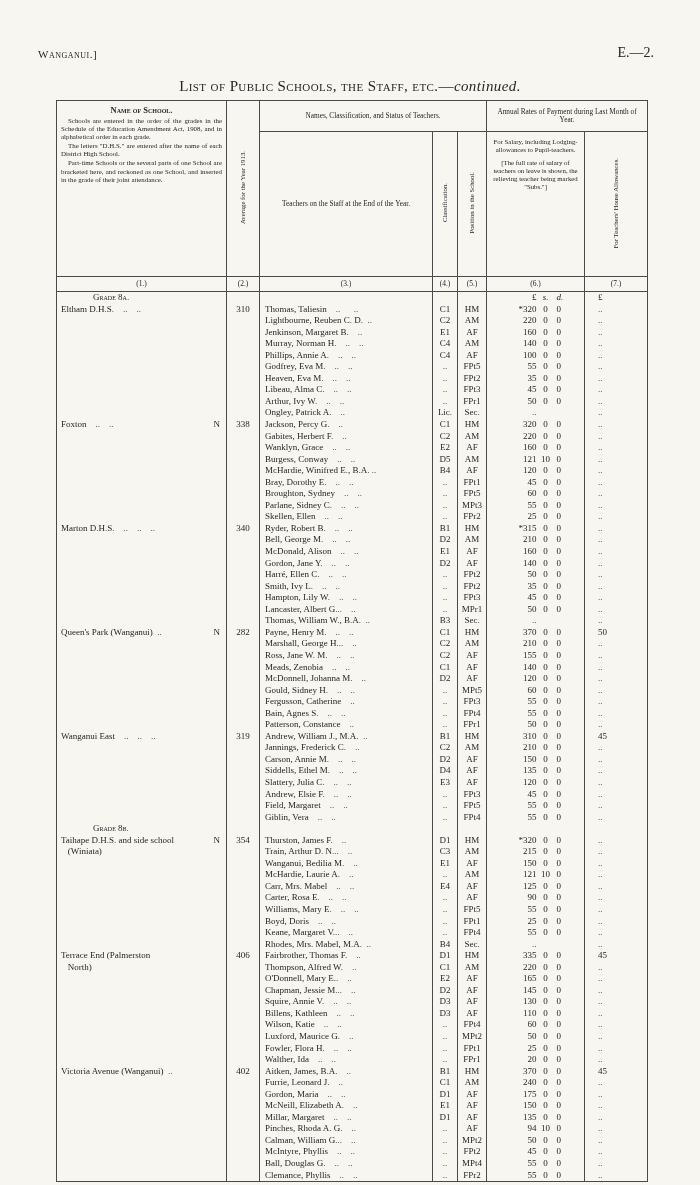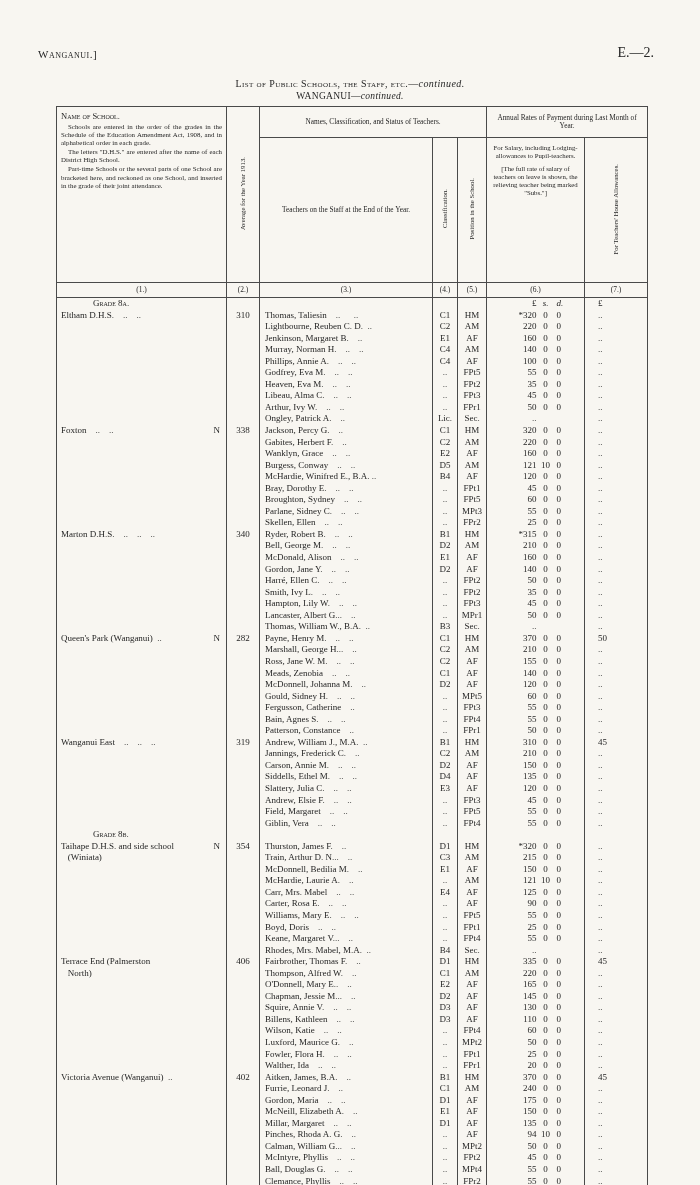--- a/index.html
+++ b/index.html
@@ -5,32 +5,32 @@
   html,body{margin:0;padding:0;}
   body{
     width:700px;height:1185px;overflow:hidden;position:relative;
     background:#f8f6f1;color:#262626;
     font-family:"Liberation Serif","DejaVu Serif",serif;
   }
   .runhead{position:relative;height:30px;margin-top:46px;}
   .rh-left{position:absolute;left:38px;top:2px;font-variant:small-caps;font-size:11px;letter-spacing:.5px;font-family:Liberation Serif, serif;}
   .rh-center{position:absolute;left:0;right:0;top:3px;text-align:center;font-variant:small-caps;font-size:10px;letter-spacing:1.5px;}
   .rh-right{position:absolute;right:46px;top:-1px;font-weight:normal;font-size:14px;text-align:right;}
-  .title{text-align:center;font-size:10px;font-variant:small-caps;letter-spacing:.4px;margin-top:2px;}
+  .title{text-align:center;font-size:15px;font-variant:small-caps;letter-spacing:.4px;margin-top:2px;}
   .subtitle{text-align:center;font-size:9.5px;letter-spacing:.3px;margin-top:2px;}
   .title i,.subtitle i{font-variant:normal;}
 
   table.schools{border-collapse:collapse;table-layout:fixed;width:591px;margin:5px 0 0 56px;border:1px solid #4a4a4a;}
   td{padding:0;overflow:hidden;}
   .bl{border-left:1px solid #4a4a4a;}
 
   
   thead td{text-align:center;vertical-align:middle;font-size:7.3px;line-height:8.4px;}
   .h-school{vertical-align:top;text-align:left;padding:3px 4px 0 4px;}
-  .h-school-title{text-align:left;font-variant:small-caps;font-size:8.5px;line-height:10px;margin:1px 0 2px;}
+  .h-school-title{text-align:center;font-variant:small-caps;font-size:8.5px;line-height:10px;margin:1px 0 2px;font-weight:bold;}
   .note{font-size:6.9px;line-height:8.1px;margin:0 0 1px;text-align:justify;text-indent:7px;}
   .h-group{height:26px;border-bottom:1px solid #4a4a4a;padding:2px 10px;}
   .h-teacher{height:112px;padding:16px 14px;}
   .h-salary{font-size:6.8px;vertical-align:top;padding-top:6px;}
   .snote{margin:0 5px 5px;text-align:center;line-height:7.9px;}
   .h-vert{padding:2px 0;}
   .vert{display:inline-block;writing-mode:vertical-rl;transform:rotate(180deg);font-size:6.8px;line-height:7.8px;max-height:104px;}
   .v-avg{max-height:128px;}
   .v-house{max-height:98px;}
   .numrow td{font-size:7.5px;height:14px;line-height:14px;border-top:1px solid #4a4a4a;border-bottom:1px solid #4a4a4a;}
@@ -52,21 +52,20 @@
 </style>
 </head>
 <body>
 
 <div class="sheet">
   <div class="runhead">
     <span class="rh-left">Wanganui.]</span>
     <span class="rh-right">E.—2.</span>
   </div>
   <div class="title"><span>List of Public Schools, the Staff, etc.—</span><i>continued.</i></div>
-  <div class="subtitle"><span>WANGANUI—</span><i>continued.</i></div>
 
   <table class="schools">
     <colgroup>
       <col style="width:170px">
         <col style="width:33px">
         <col style="width:173px">
       <col style="width:25px">
         <col style="width:29px">
         <col style="width:52px">
       <col style="width:14px">
@@ -572,21 +571,21 @@
         <tr>
           <td class="c-teacher bl">Train, Arthur D. N...    ..</td>
           <td class="c-cls bl">C3</td>
           <td class="c-pos bl">AM</td>
           <td class="c-pounds bl">215</td>
           <td class="c-s">0</td>
           <td class="c-d">0</td>
           <td class="c-house bl">..</td>
         </tr>
         <tr>
-          <td class="c-teacher bl">McDonnell, Bedilia M.    ..</td>
+          <td class="c-teacher bl">Wanganui, Bedilia M.    ..</td>
           <td class="c-cls bl">E1</td>
           <td class="c-pos bl">AF</td>
           <td class="c-pounds bl">150</td>
           <td class="c-s">0</td>
           <td class="c-d">0</td>
           <td class="c-house bl">..</td>
         </tr>
         <tr>
           <td class="c-teacher bl">McHardie, Laurie A.    ..</td>
           <td class="c-cls bl">..</td>

